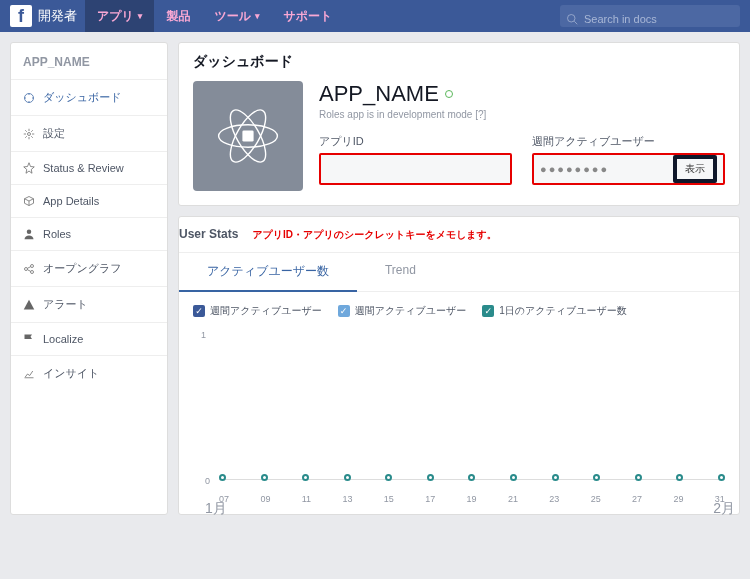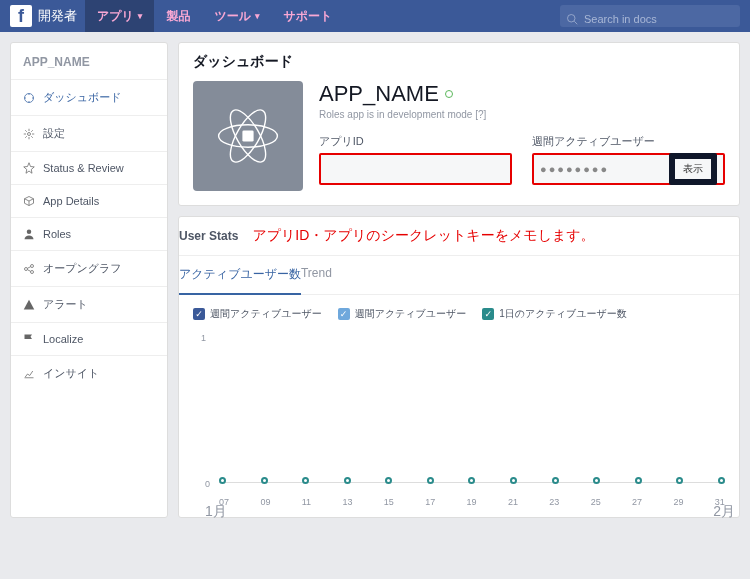--- a/index.html
+++ b/index.html
@@ -42,28 +42,28 @@
   .app-name-row { display: flex; align-items: center; gap: 6px; }
   .app-name { font-size: 22px; color: #141823; }
   .status-dot { width: 8px; height: 8px; border: 1px solid #5cb85c; border-radius: 50%; display: inline-block; }
   .dev-note { font-size: 10px; color: #9197a3; margin-top: 2px; }
 
   .fields { display: flex; gap: 20px; margin-top: 14px; }
   .field { flex: 1; }
   .field-label { font-size: 11px; color: #4e5665; margin-bottom: 4px; }
   .field-box { border: 2px solid #e60000; border-radius: 2px; height: 32px; background: #f6f7f8; display: flex; align-items: center; padding: 0 6px; }
   .field-box .val { color: #888; letter-spacing: 2px; font-size: 11px; flex: 1; }
-  .show-btn { background: #f6f7f8; border: 6px solid #0f172a; border-radius: 2px; font-size: 10px; padding: 3px 8px; cursor: pointer; color: #333; }
+  .show-btn { background: #f6f7f8; border: 4px solid #0f172a; border-radius: 2px; font-size: 10px; padding: 3px 8px; cursor: pointer; color: #333; }
 
   
   .stats-header { padding: 10px 0; font-weight: bold; color: #4e5665; border-bottom: 1px solid #eee; display: flex; align-items: baseline; }
-  .annotation { color: #e60000; font-weight: normal; font-size: 14px; margin-left: 14px; }
+  .annotation { color: #e60000; font-weight: bold; font-size: 10px; margin-left: 14px; }
 
   .tabs { display: flex; border-bottom: 1px solid #eee; }
-  .tab { padding: 10px 0; font-size: 12px; color: #9197a3; cursor: pointer; }
+  .tab { padding: 10px 28px; font-size: 12px; color: #9197a3; cursor: pointer; }
   .tab.active { color: #3864a3; border-bottom: 2px solid #3864a3; margin-bottom: -1px; }
 
   .legend { padding: 12px 14px; display: flex; gap: 16px; flex-wrap: wrap; }
   .legend-item { display: flex; align-items: center; gap: 5px; font-size: 10px; color: #4e5665; }
   .cb { width: 12px; height: 12px; border-radius: 2px; display: flex; align-items: center; justify-content: center; color: #fff; font-size: 9px; }
   .cb.blue { background: #3b5998; }
   .cb.lblue { background: #6fa8dc; }
   .cb.teal { background: #2a8b8b; }
 
   .chart-area { padding: 0 14px 10px; position: relative; }

